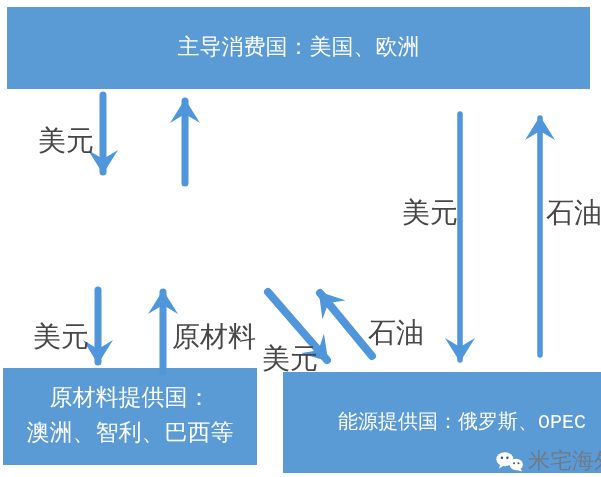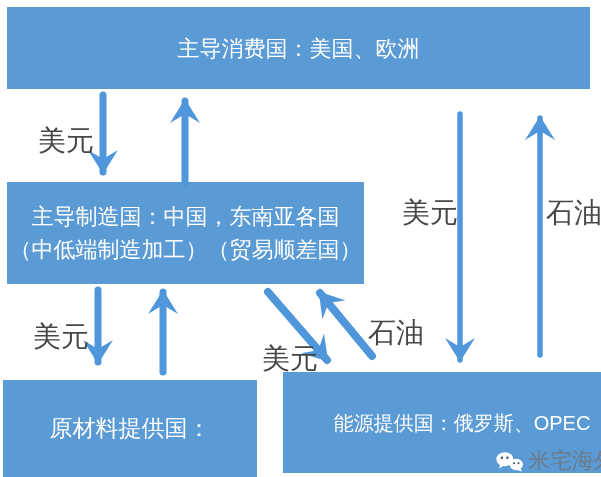--- a/index.html
+++ b/index.html
@@ -1,35 +1,35 @@
 <!DOCTYPE html>
 <html style="--box-blue: #5b9bd5; --arrow-blue: #4f96da; --label-gray: #474747; --box-text: #ffffff;"><head>
 <meta charset="utf-8">
 <style>
   html,body{margin:0;padding:0;background:#ffffff;}
   #canvas{
     position:relative;
     width:601px;height:477px;
     overflow:hidden;
     background:#ffffff;
-    font-family:Liberation Sans, sans-serif;
+    font-family:Liberation Mono, monospace;
   }
   .box{
     position:absolute;
     background:var(--box-blue,#5b9bd5);
     color:var(--box-text,#ffffff);
     display:flex;flex-direction:column;
     justify-content:center;align-items:center;
     text-align:center;
     line-height:1.5;
   }
   .box .ln{white-space:nowrap;}
   #box-consumer{left:7px;top:7px;width:583px;height:82px;font-size:22px;}
   #box-manufacturer{left:7px;top:182px;width:357px;height:102px;font-size:22px;}
-  #box-raw{left:3px;top:380px;width:254px;height:97px;font-size:23px;}
+  #box-raw{left:3px;top:368px;width:254px;height:97px;font-size:23px;}
   #box-energy{left:283px;top:372px;width:358px;height:101px;font-size:20px;}
   .flow-label{
     position:absolute;
     color:var(--label-gray,#4a4a4a);
     font-size:28px;
     white-space:nowrap;
   }
   #lbl-usd-top{left:38px;top:122px;}
   #lbl-goods{left:197px;top:126px;}
   #lbl-usd-mid{left:33px;top:318px;}
@@ -54,27 +54,24 @@
 </style>
 </head>
 <body>
 
 <div id="canvas">
 
   <div class="box" id="box-consumer">
     <div class="ln">主导消费国：美国、欧洲</div>
   </div>
 
-  <div class="box" id="box-manufacturer">
-    <div class="ln">主导制造国：中国，东南亚各国</div>
-    <div class="ln">（中低端制造加工）（贸易顺差国）</div>
-  </div>
 
   <div class="box" id="box-raw">
     <div class="ln">原材料提供国：</div>
+    <div class="ln">澳洲、智利、巴西等</div>
   </div>
 
   <div class="box" id="box-energy">
     <div class="ln">能源提供国：俄罗斯、OPEC</div>
   </div>
 
   <svg id="arrow-layer" width="601" height="477" viewBox="0 0 601 477">
     <defs>
       <marker id="ah" viewBox="0 0 24 30" refX="22" refY="15" markerWidth="24" markerHeight="30" markerUnits="userSpaceOnUse" orient="auto">
         <path d="M24 15 L0 0 L9 15 L0 30 Z"></path>
@@ -85,20 +82,21 @@
     <line class="arrow aw7" x1="98" y1="290" x2="98" y2="362" marker-end="url(#ah)"></line>
     <line class="arrow aw7" x1="163" y1="372" x2="163" y2="292" marker-end="url(#ah)"></line>
     <line class="arrow aw8" x1="268" y1="292" x2="327" y2="360" marker-end="url(#ah)"></line>
     <line class="arrow aw8" x1="372" y1="356" x2="320" y2="293" marker-end="url(#ah)"></line>
     <line class="arrow aw5" x1="460" y1="114" x2="460" y2="360" marker-end="url(#ah)"></line>
     <line class="arrow aw5" x1="540" y1="355" x2="540" y2="118" marker-end="url(#ah)"></line>
   </svg>
 
   <div class="flow-label" id="lbl-usd-top">美元</div>
   <div class="flow-label" id="lbl-usd-mid">美元</div>
+  <div class="flow-label" id="lbl-raw">原材料</div>
   <div class="flow-label" id="lbl-usd-diag">美元</div>
   <div class="flow-label" id="lbl-oil-diag">石油</div>
   <div class="flow-label" id="lbl-usd-long">美元</div>
   <div class="flow-label" id="lbl-oil-long">石油</div>
 
   <div id="watermark">
     <svg width="38" height="27" viewBox="0 0 38 27">
       <ellipse cx="12" cy="10.5" rx="11.5" ry="9.5" fill="#ffffff"></ellipse>
       <path d="M6 17 L4 23 L11 19 Z" fill="#ffffff"></path>
       <circle cx="8" cy="8.5" r="1.7" fill="#41566b"></circle>

